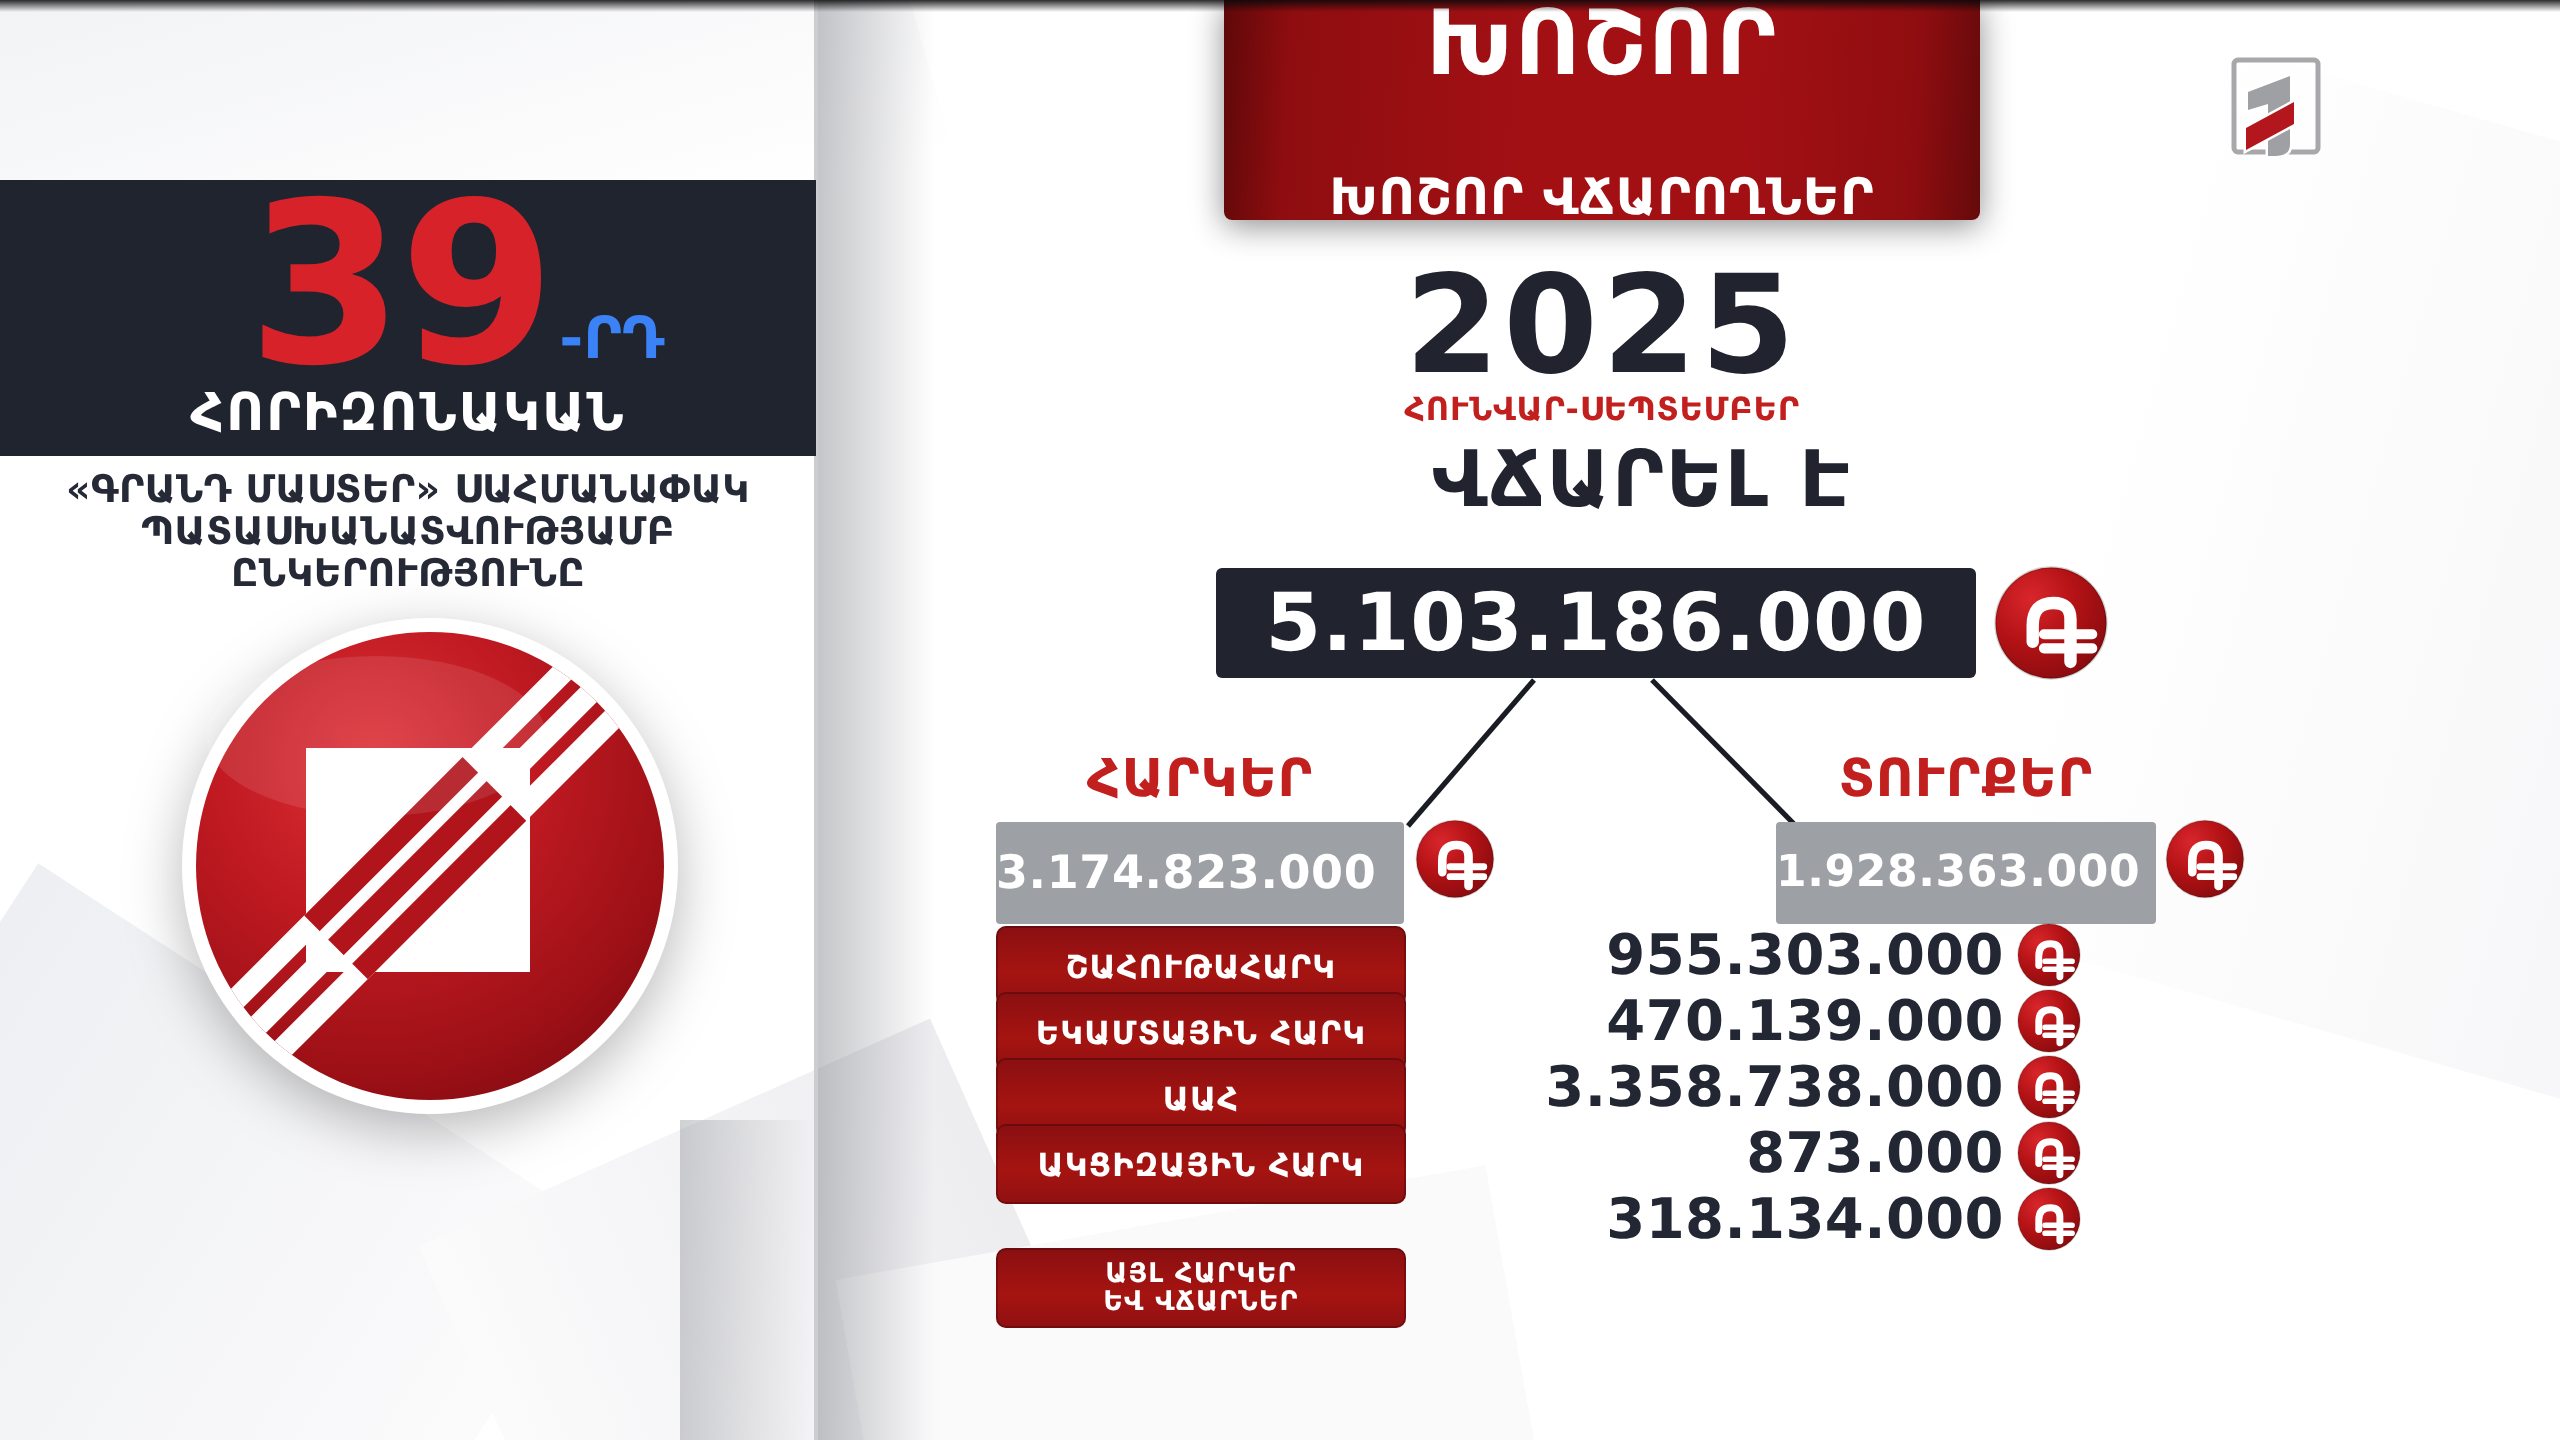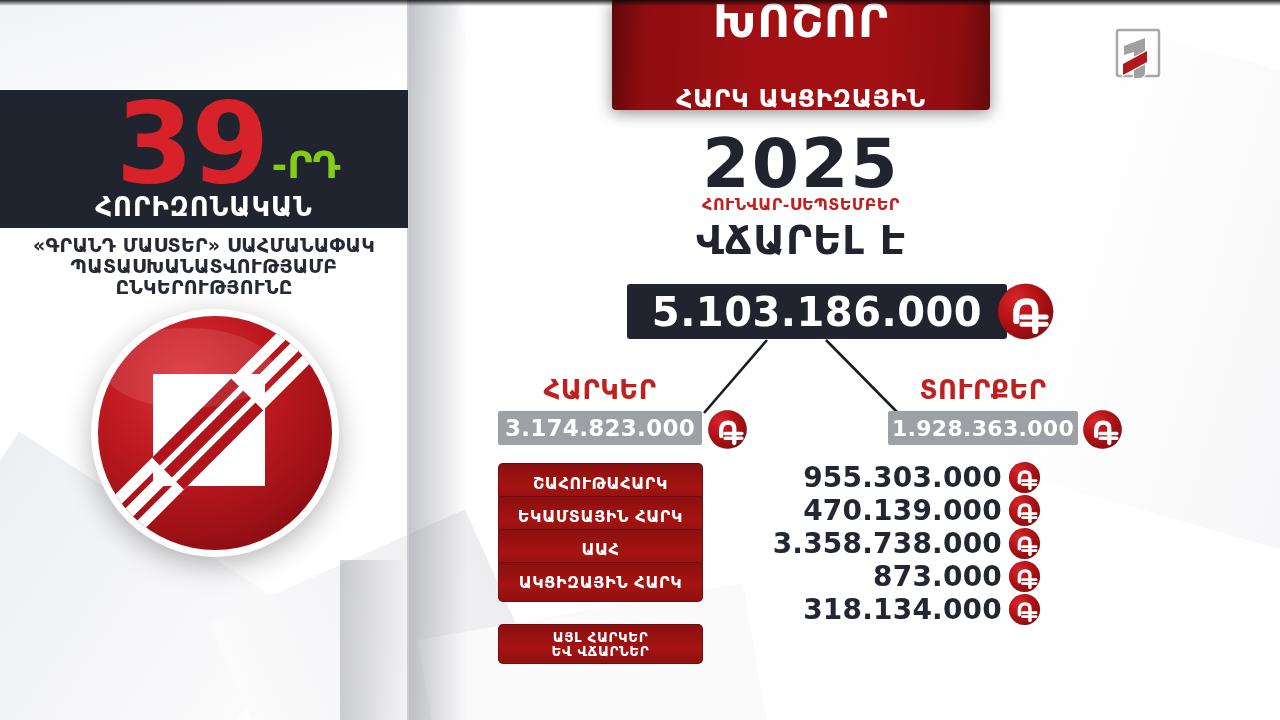--- a/index.html
+++ b/index.html
@@ -28,48 +28,48 @@
   .divider-shadow{left:409px;top:0;width:58px;height:720px;z-index:1;
       background:linear-gradient(90deg,rgba(110,112,120,.40),rgba(255,255,255,0));}
   .left-shadow{left:340px;top:560px;width:67px;height:160px;z-index:1;
       background:linear-gradient(90deg,rgba(120,122,128,.35),rgba(255,255,255,0));}
 
   
   .rank-box{left:0;top:90px;width:408px;height:138px;background:#20242f;z-index:2;
       display:flex;flex-direction:column;align-items:center;justify-content:center;}
   .rank-line{display:flex;align-items:flex-end;line-height:.82;}
   .rank-number{font-size:112px;font-weight:bold;color:#d7222a;letter-spacing:-2px;margin-left:48px;}
-  .rank-suffix{font-size:38px;font-weight:bold;color:#84cc16;margin:0 0 6px 4px;line-height:1;}
+  .rank-suffix{font-size:29px;font-weight:bold;color:#3b82f6;margin:0 0 6px 4px;line-height:1;}
   .rank-caption{font-size:26px;font-weight:bold;color:#ffffff;letter-spacing:1px;margin-top:4px;line-height:1;}
   .company{left:0;top:235px;width:408px;z-index:2;text-align:center;color:#262a36;
       font-size:19px;font-weight:bold;line-height:21px;letter-spacing:.2px;}
   .channel-logo{left:88px;top:306px;z-index:2;filter:drop-shadow(0 8px 14px rgba(0,0,0,.28));}
 
   
   .banner{left:612px;top:0;width:378px;height:110px;z-index:3;border-radius:0 0 4px 4px;
       background:linear-gradient(93deg,#5f0809 0%,#8f0d10 9%,#a31014 42%,#a31014 68%,#8f0d10 91%,#650a0b 100%);
       box-shadow:0 3px 16px rgba(0,0,0,.45);
       display:flex;flex-direction:column;align-items:center;justify-content:center;color:#fff;gap:35px;}
   .banner-l1{font-size:45px;font-weight:bold;letter-spacing:1px;line-height:1;}
   .banner-l2{font-size:25px;font-weight:bold;letter-spacing:.5px;line-height:1;margin-top:7px;}
   .year{left:612px;top:130px;width:378px;text-align:center;z-index:2;
       font-size:68px;font-weight:bold;color:#21242f;line-height:1;letter-spacing:2px;}
   .period{left:612px;top:197px;width:378px;text-align:center;z-index:2;
       font-size:16px;font-weight:bold;color:#c1201e;letter-spacing:.4px;line-height:1;}
-  .paid{left:612px;top:221px;width:378px;text-align:center;z-index:2;
+  .paid{left:632px;top:221px;width:378px;text-align:center;z-index:2;
       font-size:39px;font-weight:bold;color:#21242f;line-height:1;letter-spacing:1px;}
   .total-box{left:608px;top:284px;width:380px;height:55px;background:#21242f;border-radius:3px;z-index:2;
       display:flex;align-items:center;justify-content:center;
-      font-size:40px;font-weight:bold;color:#ffffff;letter-spacing:.5px;margin-left:19px;}
+      font-size:40px;font-weight:bold;color:#ffffff;letter-spacing:.5px;}
   .connectors{left:0;top:0;z-index:2;pointer-events:none;}
 
   
   .bd-label{z-index:2;text-align:center;font-size:26px;font-weight:bold;color:#c1201e;letter-spacing:.5px;line-height:1;}
-  .bd-box{z-index:2;height:34px;background:#9da0a4;border-radius:2px;
-      display:flex;align-items:center;justify-content:center;
+  .bd-box{z-index:2;height:51px;background:#9da0a4;border-radius:2px;
+      display:flex;align-items:center;justify-content:flex-start;
       font-weight:bold;color:#ffffff;letter-spacing:.3px;}
   .dram{position:absolute;z-index:2;}
 
   
   .row-label{left:498px;width:205px;height:40px;z-index:2;border-radius:5px;
       background:linear-gradient(180deg,#8a0f11 0%,#a51411 58%,#8f1011 100%);
       box-shadow:inset 0 0 0 1px rgba(0,0,0,.22);
       display:flex;flex-direction:column;align-items:center;justify-content:center;
       color:#fff;font-weight:bold;letter-spacing:.6px;}
   .row-label .l1{font-size:16px;line-height:17px;}
@@ -150,21 +150,21 @@
     <g clip-path="url(#sclip)" transform="rotate(-45 127 127)">
       <rect x="-20" y="100" width="294" height="11" fill="#b2141b"></rect>
       <rect x="-20" y="117" width="294" height="11" fill="#b2141b"></rect>
       <rect x="-20" y="134" width="294" height="11" fill="#b2141b"></rect>
     </g>
     <ellipse cx="100" cy="62" rx="85" ry="40" fill="#ffffff" opacity="0.10"></ellipse>
   </svg>
 
   <div class="abs banner">
     <div class="banner-l1">ԽՈՇՈՐ</div>
-    <div class="banner-l2">ՀԱՐԿ ԱԿՑԻԶԱՅԻՆ</div>
+    <div class="banner-l2">ԽՈՇՈՐ ՎՃԱՐՈՂՆԵՐ</div>
   </div>
 
   <div class="abs year">2025</div>
   <div class="abs period">ՀՈՒՆՎԱՐ-ՍԵՊՏԵՄԲԵՐ</div>
   <div class="abs paid">ՎՃԱՐԵԼ Է</div>
 
   <div class="abs total-box">
     <span>5.103.186.000</span>
   </div>
   <svg class="dram" style="left:996px;top:282px" width="59" height="59" viewBox="0 0 100 100">

